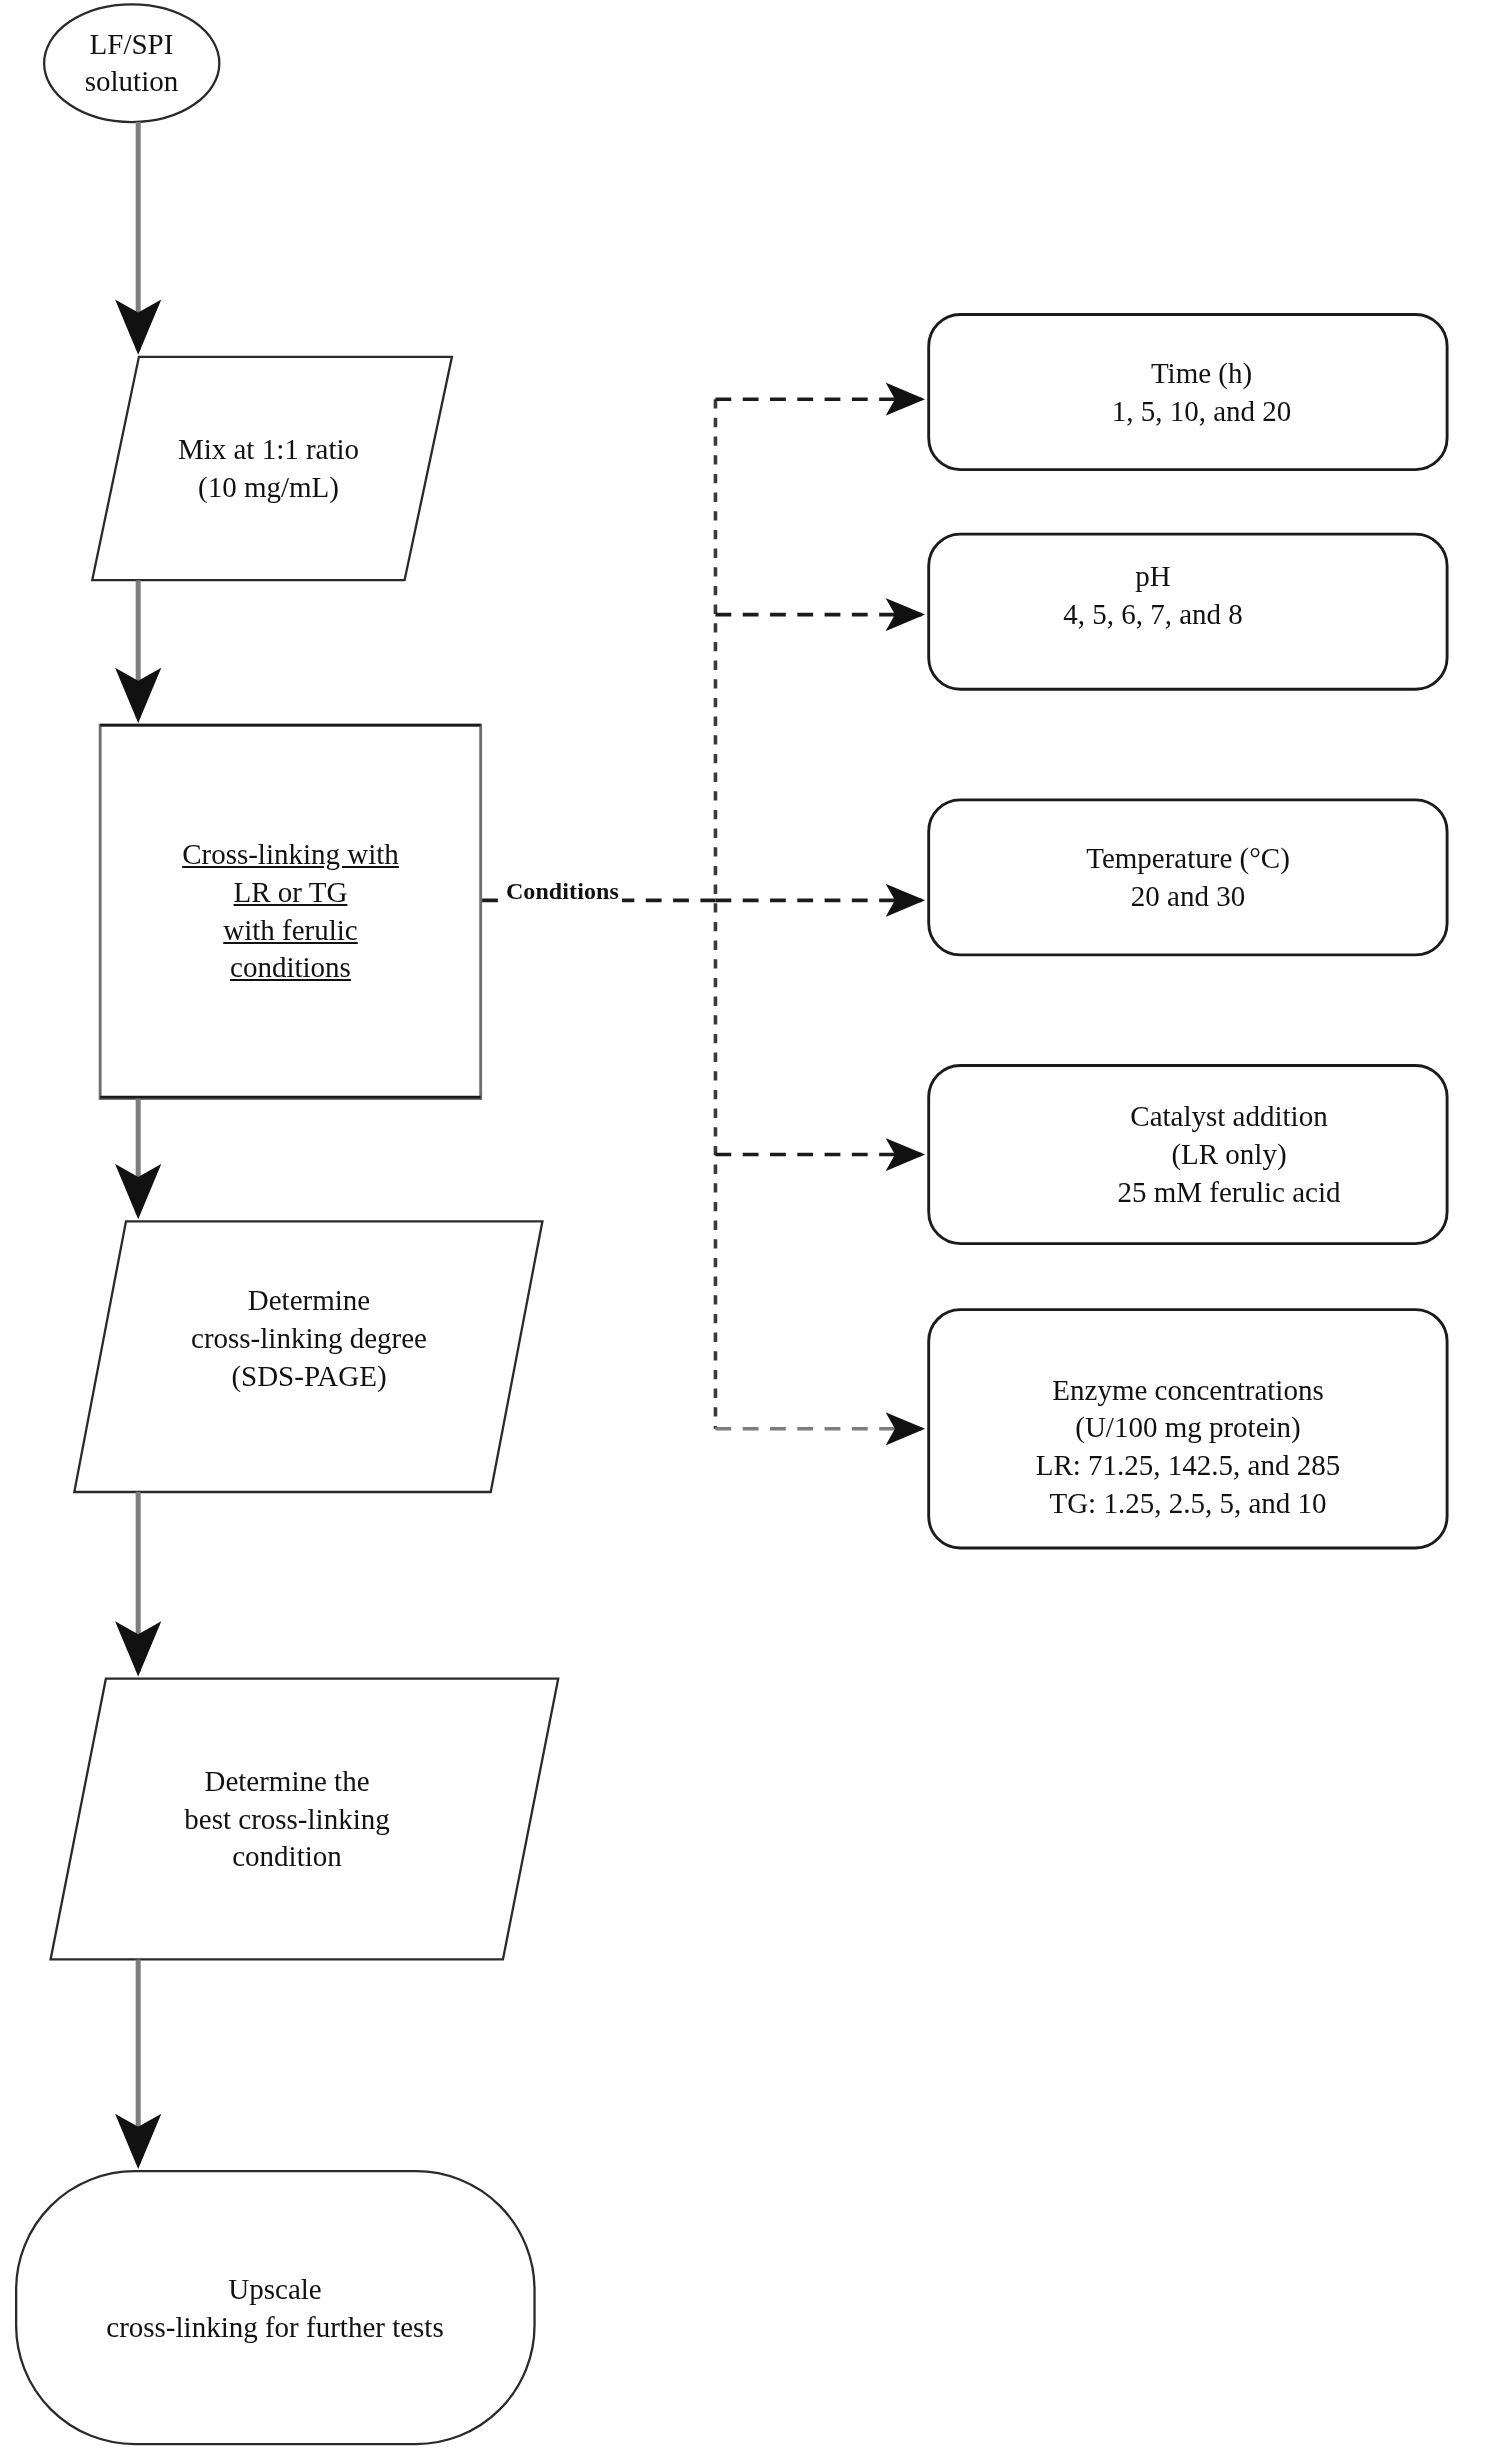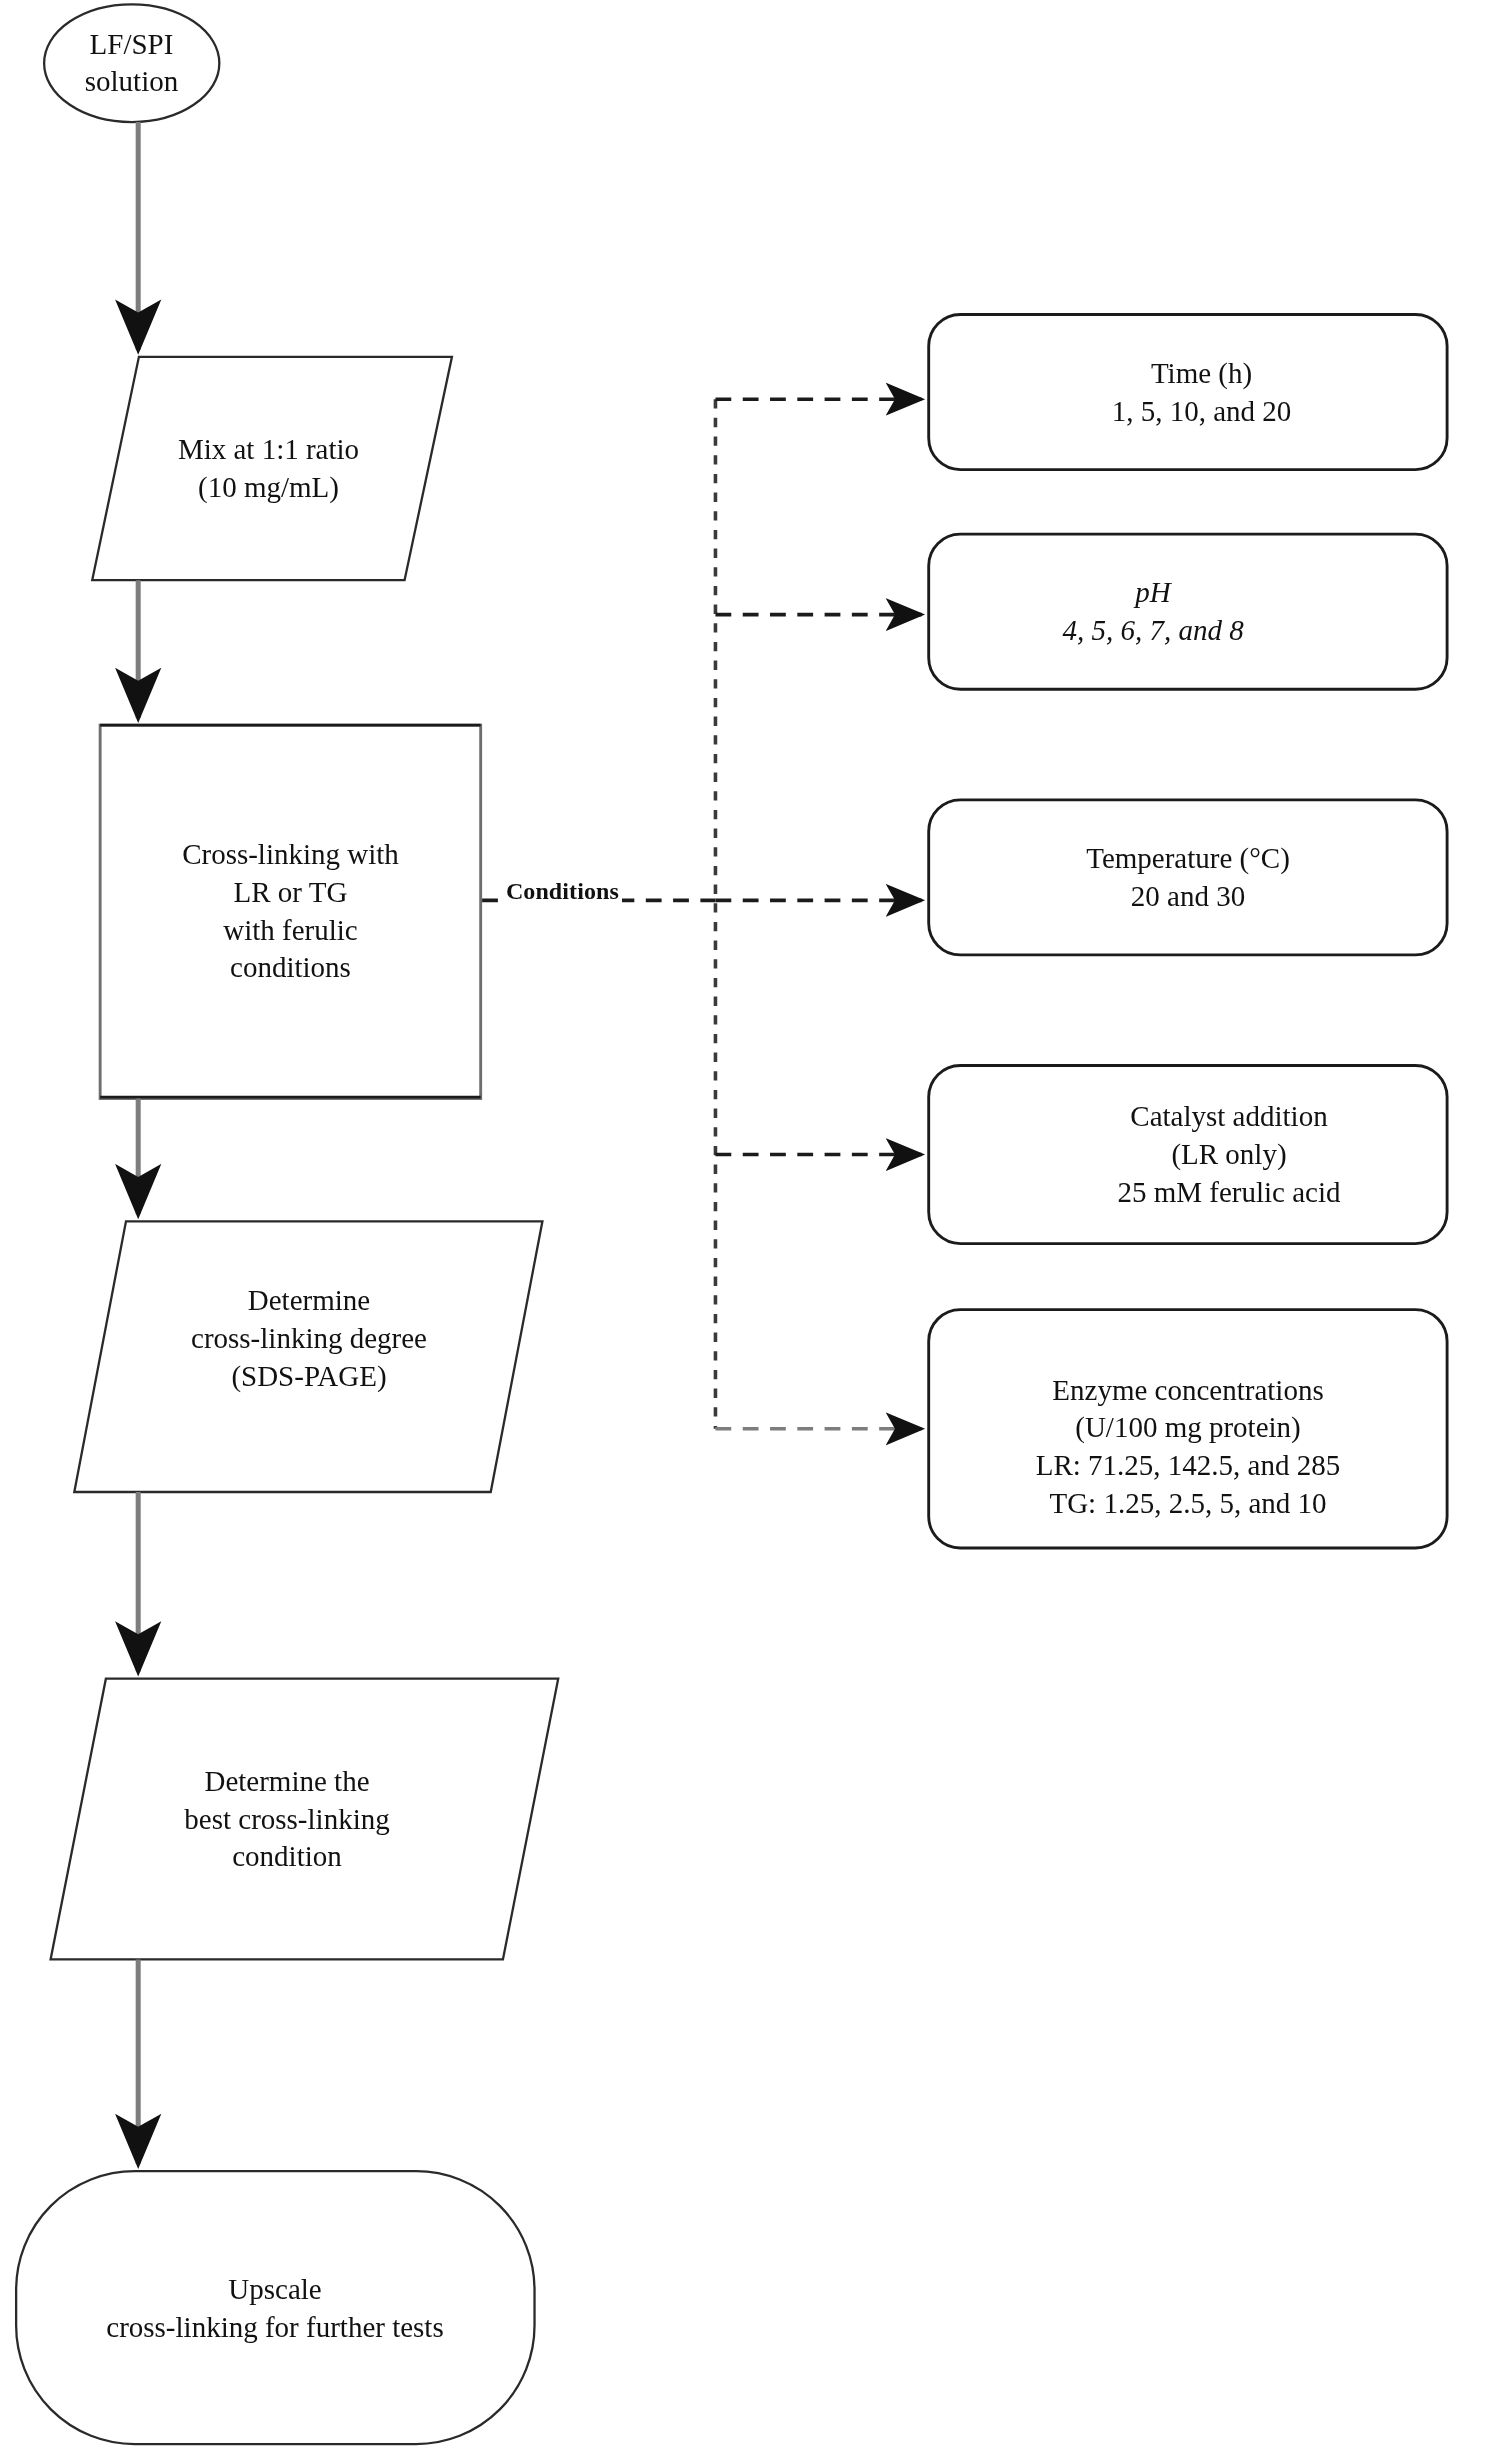--- a/index.html
+++ b/index.html
@@ -119,21 +119,21 @@
   <div class="node-text" style="left:44px; top:5.7px; width:175px; height:115px; font-size:29px;">
     <span class="ln">LF/SPI</span>
     <span class="ln">solution</span>
   </div>
 
   <div class="node-text" style="left:89px; top:381px; width:359px; height:176px; font-size:29px;">
     <span class="ln">Mix at 1:1 ratio</span>
     <span class="ln">(10 mg/mL)</span>
   </div>
 
-  <div class="node-text" style="left:100px; top:725px; width:381px; height:373px; font-size:29px;">
+  <div class="node-text" style="left:100px; top:725px; width:381px; height:373px; font-size:29px;text-decoration:underline;">
     <span class="ln">Cross-linking with</span>
     <span class="ln">LR or TG</span>
     <span class="ln">with ferulic</span>
     <span class="ln">conditions</span>
   </div>
 
   <div class="node-text" style="left:79px; top:1224px; width:460px; height:230px; font-size:29px;">
     <span class="ln">Determine</span>
     <span class="ln">cross-linking degree</span>
     <span class="ln">(SDS-PAGE)</span>
@@ -150,21 +150,21 @@
     <span class="ln">cross-linking for further tests</span>
   </div>
 
   <div class="cond-label" style="left:503px; top:878px;">Conditions</div>
 
   <div class="node-text" style="left:929px; top:315px; width:545px; height:155px; font-size:29px;">
     <span class="ln">Time (h)</span>
     <span class="ln">1, 5, 10, and 20</span>
   </div>
 
-  <div class="node-text" style="left:929px; top:534px; width:448px; height:155px; font-size:29px;font-style:italic;">
+  <div class="node-text" style="left:929px; top:518px; width:448px; height:155px; font-size:29px;">
     <span class="ln">pH</span>
     <span class="ln">4, 5, 6, 7, and 8</span>
   </div>
 
   <div class="node-text" style="left:929px; top:800px; width:518px; height:155px; font-size:29px;">
     <span class="ln">Temperature (°C)</span>
     <span class="ln">20 and 30</span>
   </div>
 
   <div class="node-text" style="left:929px; top:1066px; width:562px; height:178px; font-size:29px;margin-left:19px;">

